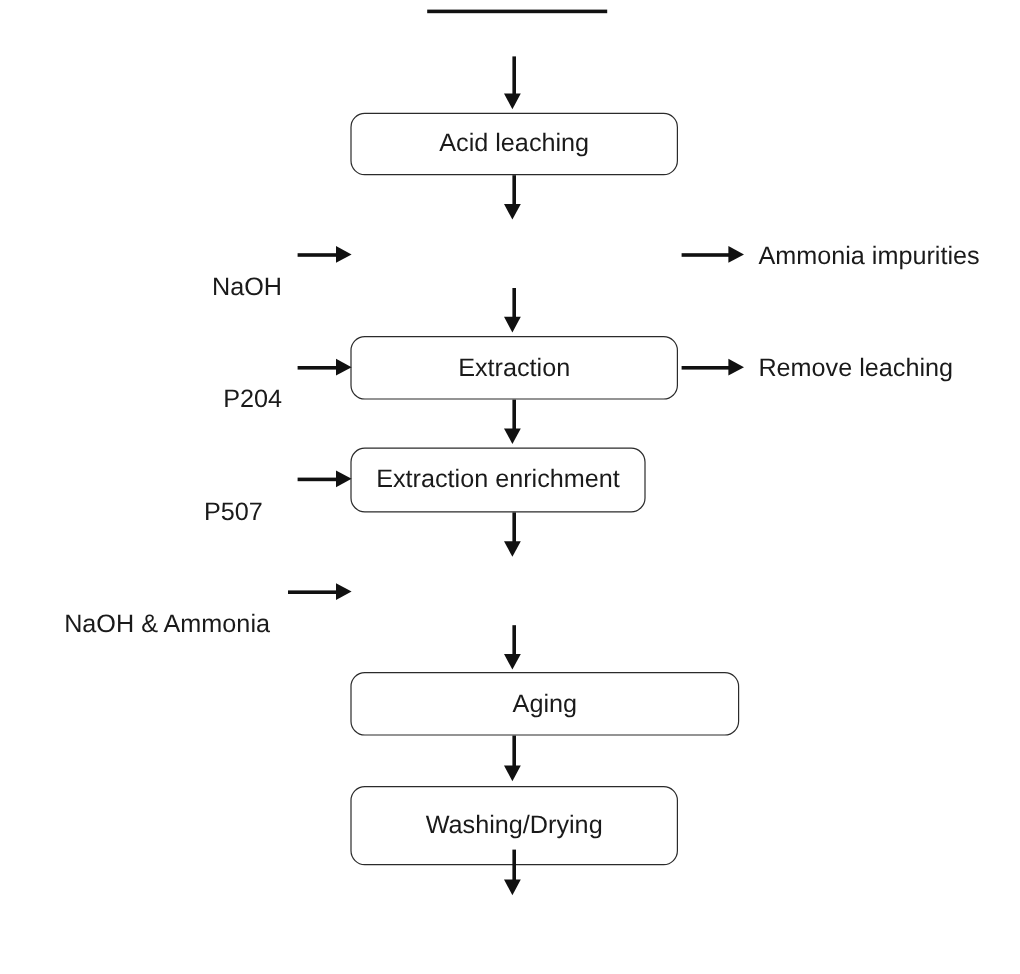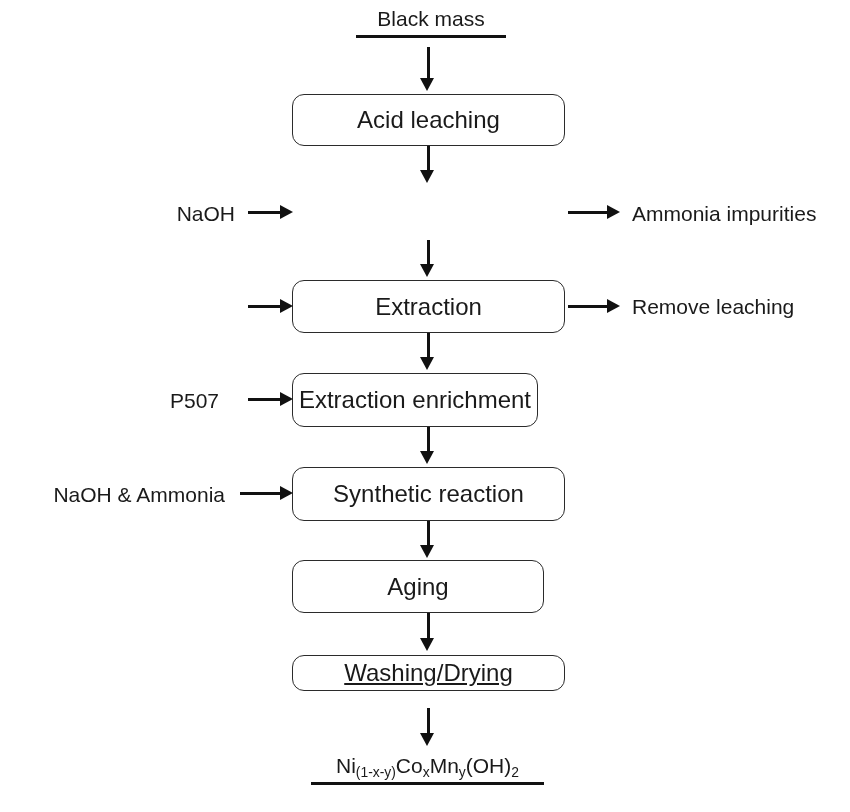--- a/index.html
+++ b/index.html
@@ -44,34 +44,34 @@
   
   .node {
     position: absolute;
     box-sizing: border-box;
     border: 1.6px solid #2b2b2b;
     border-radius: 12px;
     background: #ffffff;
     display: flex;
     align-items: center;
     justify-content: center;
-    font-size: 24px;
+    font-size: 21px;
     color: #1a1a1a;
     white-space: nowrap;
   }
 
   
   .side-label {
     position: absolute;
     font-size: 21px;
     color: #1a1a1a;
     white-space: nowrap;
     line-height: 1;
   }
-  .side-label.left  { text-align: right; }
+  .side-label.left  { text-align: right; margin-top: 26px; }
   .side-label.right { text-align: left;  }
 
   
   .vline {
     position: absolute;
     width: 2.6px;
     background: #111111;
   }
   .hline {
     position: absolute;
@@ -103,21 +103,20 @@
     position: relative;
     bottom: -0.28em;
   }
 </style>
 </head>
 <body>
 
 <div id="flowchart">
 
   <div class="terminal" style="left:356px; top:8px; width:150px;">
-    <span class="term-label">Black mass</span>
     <span class="term-rule"></span>
   </div>
 
   <div class="vline" style="left:427px; top:47px;  height:33px;"></div>
   <div class="arrow-down" style="left:420px; top:78px;"></div>
 
   <div class="node" style="left:292px; top:94px; width:273px; height:52px;">
     <span>Acid leaching</span>
   </div>
 
@@ -137,20 +136,23 @@
     <span>Ammonia impurities</span>
   </div>
 
   <div class="vline" style="left:427px; top:240px; height:27px;"></div>
   <div class="arrow-down" style="left:420px; top:264px;"></div>
 
   <div class="node" style="left:292px; top:280px; width:273px; height:53px;">
     <span>Extraction</span>
   </div>
 
+  <div class="side-label left" style="left:60px; top:296px; width:175px;">
+    <span>P204</span>
+  </div>
   <div class="hline" style="left:248px; top:305px; width:34px;"></div>
   <div class="arrow-right" style="left:280px; top:299px;"></div>
 
   <div class="hline" style="left:568px; top:305px; width:41px;"></div>
   <div class="arrow-right" style="left:607px; top:299px;"></div>
   <div class="side-label right" style="left:632px; top:296px;">
     <span>Remove leaching</span>
   </div>
 
   <div class="vline" style="left:427px; top:333px; height:26px;"></div>
@@ -162,49 +164,38 @@
 
   <div class="side-label left" style="left:44px; top:390px; width:175px;">
     <span>P507</span>
   </div>
   <div class="hline" style="left:248px; top:398px; width:34px;"></div>
   <div class="arrow-right" style="left:280px; top:392px;"></div>
 
   <div class="vline" style="left:427px; top:427px; height:26px;"></div>
   <div class="arrow-down" style="left:420px; top:451px;"></div>
 
-  <div class="node" style="left:292px; top:467px; width:273px; height:54px;">
-    <span>Synthetic reaction</span>
-  </div>
 
   <div class="side-label left" style="left:8px; top:484px; width:217px;">
     <span>NaOH &amp; Ammonia</span>
   </div>
   <div class="hline" style="left:240px; top:492px; width:42px;"></div>
   <div class="arrow-right" style="left:280px; top:486px;"></div>
 
   <div class="vline" style="left:427px; top:521px; height:26px;"></div>
   <div class="arrow-down" style="left:420px; top:545px;"></div>
 
-  <div class="node" style="left:292px; top:560px; width:252px; height:53px;">
+  <div class="node" style="left:292px; top:560px; width:324px; height:53px;">
     <span>Aging</span>
   </div>
 
   <div class="vline" style="left:427px; top:613px; height:27px;"></div>
   <div class="arrow-down" style="left:420px; top:638px;"></div>
 
-  <div class="node" style="left:292px; top:655px; width:273px; height:36px;text-decoration:underline;">
+  <div class="node" style="left:292px; top:655px; width:273px; height:66px;">
     <span>Washing/Drying</span>
   </div>
 
   <div class="vline" style="left:427px; top:708px; height:27px;"></div>
   <div class="arrow-down" style="left:420px; top:733px;"></div>
 
-  <div class="terminal" style="left:311px; top:755px; width:233px;">
-    <span class="term-label">
-      <span class="formula">
-        <span>Ni</span><sub>(1-x-y)</sub><span>Co</span><sub>x</sub><span>Mn</span><sub>y</sub><span>(OH)</span><sub>2</sub>
-      </span>
-    </span>
-    <span class="term-rule"></span>
-  </div>
 
 </div>
 
 </body></html>

